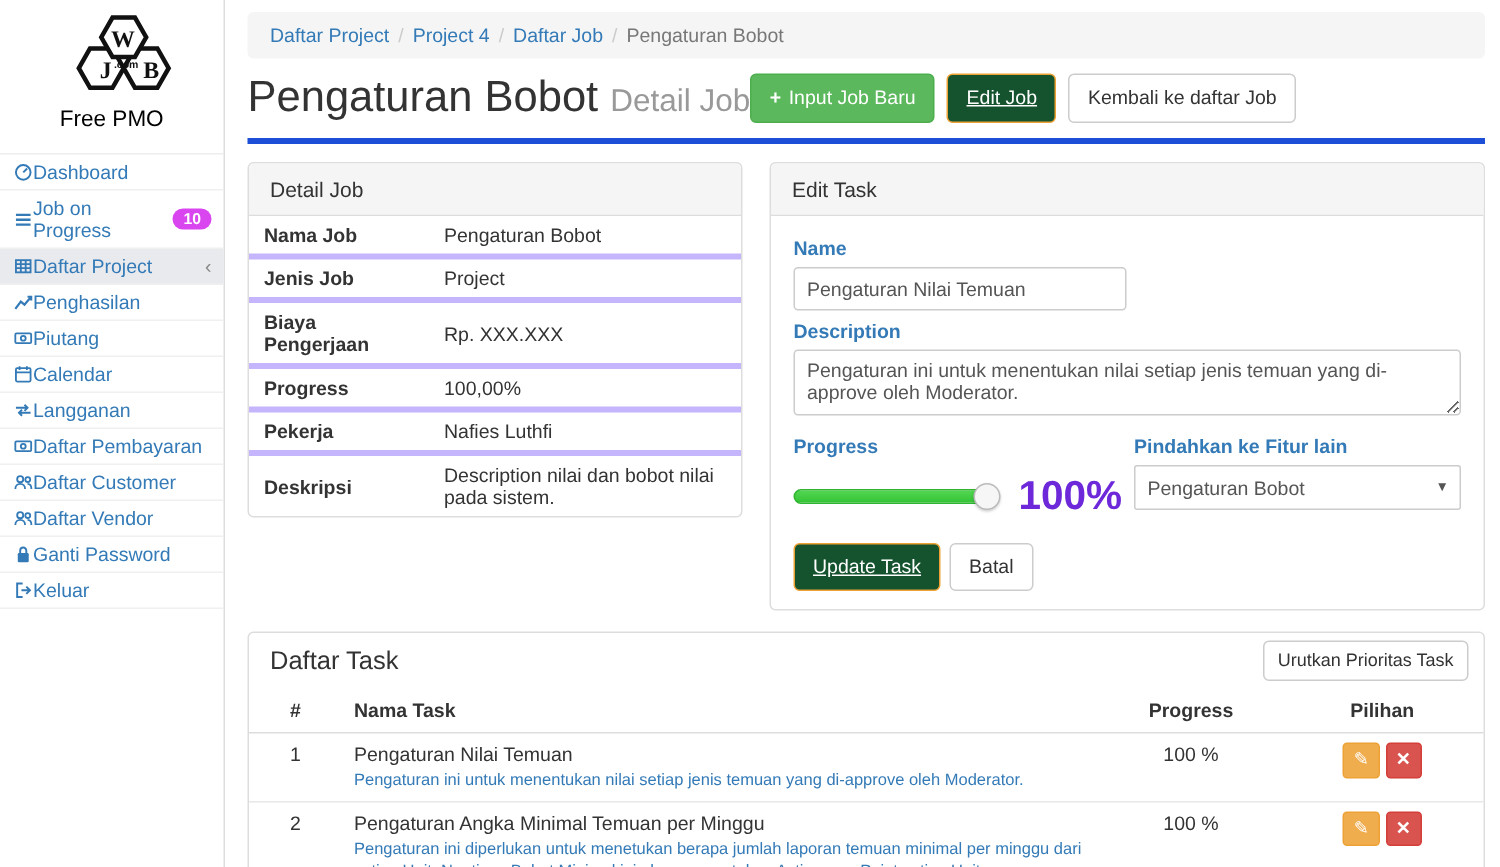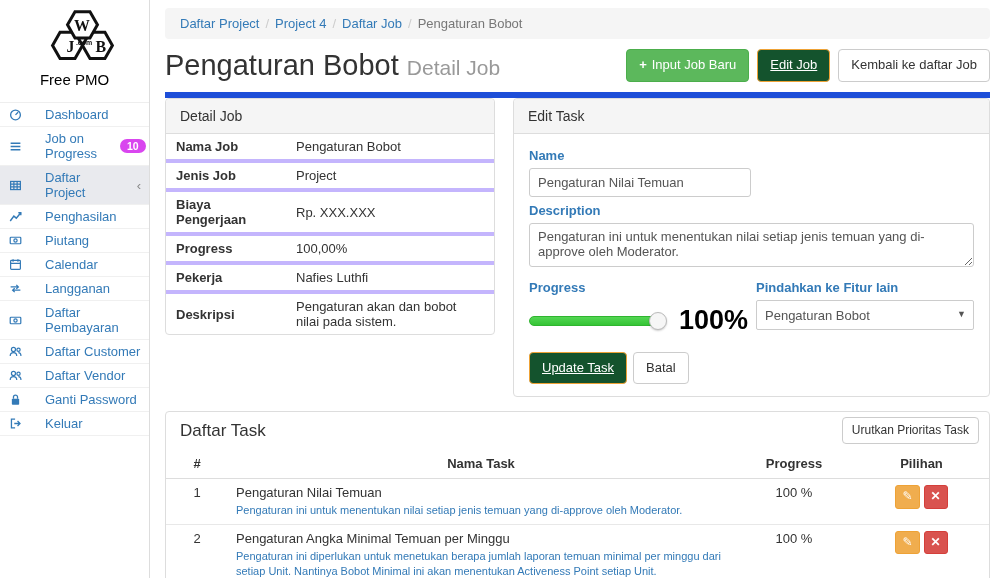--- a/index.html
+++ b/index.html
@@ -9,21 +9,21 @@
     font-family:"Liberation Sans", sans-serif; font-size:13px; color:#333;
   }
   .app { display:flex; width:1000px; height:578px; }
 
   
   .sidebar { width:150px; flex:0 0 150px; border-right:1px solid #ddd; background:#fff; }
   .logo-area { text-align:center; padding:8px 0 6px; }
   .brand-name { color:#000000; font-size:15px; margin:2px 0 8px; }
   .menu { border-top:1px solid #eee; }
   .side-item {
-    display:flex; align-items:center; gap:23px;
+    display:flex; align-items:center; gap:0;
     padding:4px 8px; color:#337ab7; text-decoration:none;
     border-bottom:1px solid #f0f0f0; font-size:13px; cursor:pointer;
   }
   .side-item.active { background:#e9eaee; }
   .icn { display:inline-flex; width:14px; justify-content:center; flex:0 0 14px; }
   .badge {
     margin-left:auto; background:#d946ef; color:#fff; border-radius:10px;
     font-size:10.5px; font-weight:bold; padding:2px 7px; line-height:1;
   }
   .chev { margin-left:auto; color:#888; font-size:13px; line-height:1; }
@@ -32,22 +32,22 @@
   .main { flex:1; padding:8px 10px 0 15px; }
   .breadcrumb {
     background:#f5f5f5; border-radius:4px; padding:8px 15px;
     font-size:13px; margin-bottom:8px;
   }
   .breadcrumb a { color:#337ab7; text-decoration:none; cursor:pointer; }
   .breadcrumb .sep { color:#ccc; padding:0 6px; }
   .breadcrumb .current { color:#777; }
 
   .page-header {
-    display:flex; align-items:center; justify-content:space-between;
-    border-bottom:6px solid #1d4ed8; padding:2px 0 10px; 
+    display:flex; align-items:center; justify-content:flex-start;
+    border-bottom:4px solid #1d4ed8; padding:2px 0 10px; margin-bottom:12px;
   }
   .page-title { font-size:29px; font-weight:400; color:#333; margin:0; }
   .page-subtitle { font-size:21px; color:#999; font-weight:400; margin-left:8px; }
   .hdr-buttons { display:flex; gap:8px; }
 
   .btn {
     display:inline-flex; align-items:center; gap:5px;
     padding:6px 12px; font-size:13px; line-height:1.42; border-radius:4px;
     border:1px solid #ccc; background:#fff; color:#333; cursor:pointer;
     font-family:"Liberation Sans", sans-serif;
@@ -90,36 +90,36 @@
   .slider-track {
     position:relative; width:130px; height:10px; border-radius:6px;
     background:linear-gradient(#53d653,#35c435); border:1px solid #2fb52f; cursor:pointer;
   }
   .slider-fill { height:100%; border-radius:6px; }
   .slider-handle {
     position:absolute; top:-5px; width:18px; height:18px; border-radius:50%;
     background:#f6f6f6; border:1px solid #bbb; box-shadow:0 1px 2px rgba(0,0,0,.2);
     margin-left:-9px; cursor:grab;
   }
-  .progress-big { font-size:27px; font-weight:bold; color:#000000; margin-left:20px; }
+  .progress-big { font-size:27px; font-weight:bold; color:#6d28d9; margin-left:20px; }
   .move-col { width:218px; flex:0 0 218px; }
   .select-wrap { position:relative; }
   .select {
     width:100%; height:30px; padding:5px 8px; border:1px solid #ccc;
     border-radius:2px; background:#fff; font-size:13px; color:#555;
     appearance:none; -webkit-appearance:none;
     font-family:"Liberation Sans", sans-serif; cursor:pointer;
   }
   .caret { position:absolute; right:8px; top:9px; font-size:9px; color:#555; pointer-events:none; }
   .edit-buttons { margin-top:16px; display:flex; gap:6px; }
 
   
   .task-heading { display:flex; align-items:center; justify-content:space-between; padding:5px 10px 5px 14px; }
   table.tasks { width:100%; border-collapse:collapse; font-size:13px; }
-  table.tasks th { padding:7px 8px; text-align:center; font-size:13px; border-bottom:1px solid #ddd; }
+  table.tasks th { padding:7px 8px; text-align:left; font-size:13px; border-bottom:1px solid #ddd; }
   table.tasks td { padding:6px 8px; border-bottom:1px solid #e8e8e8; vertical-align:top; }
   table.tasks th.col-num, td.col-num { width:62px; text-align:center; }
   table.tasks th.col-prog, td.col-prog { width:120px; text-align:center; }
   table.tasks th.col-act, td.col-act { width:135px; text-align:center; }
   .task-name { color:#333; font-size:13px; }
   .task-desc { color:#337ab7; font-size:11px; margin-top:3px; line-height:1.35; }
   .act-btns { display:flex; gap:4px; justify-content:center; }
   .btn-edit { background:#f0ad4e; border:1px solid #eea236; color:#fff; }
   .btn-del  { background:#d9534f; border:1px solid #d43f3a; color:#fff; font-weight:bold; }
 </style>
@@ -315,21 +315,21 @@
           <tr>
             <td class="lbl">Progress</td>
             <td>100,00%</td>
           </tr>
           <tr>
             <td class="lbl">Pekerja</td>
             <td>Nafies Luthfi</td>
           </tr>
           <tr>
             <td class="lbl">Deskripsi</td>
-            <td>Pengaturan akan dan bobot nilai pada sistem.</td>
+            <td>Description nilai dan bobot nilai pada sistem.</td>
           </tr>
         </tbody>
           </table>
       </div>
 
       <div class="panel panel-edit">
         <div class="panel-heading">Edit Task</div>
         <div class="edit-body">
           <div class="form-label">Name</div>
           <input class="text-input" type="text" value="Pengaturan Nilai Temuan" style="">

